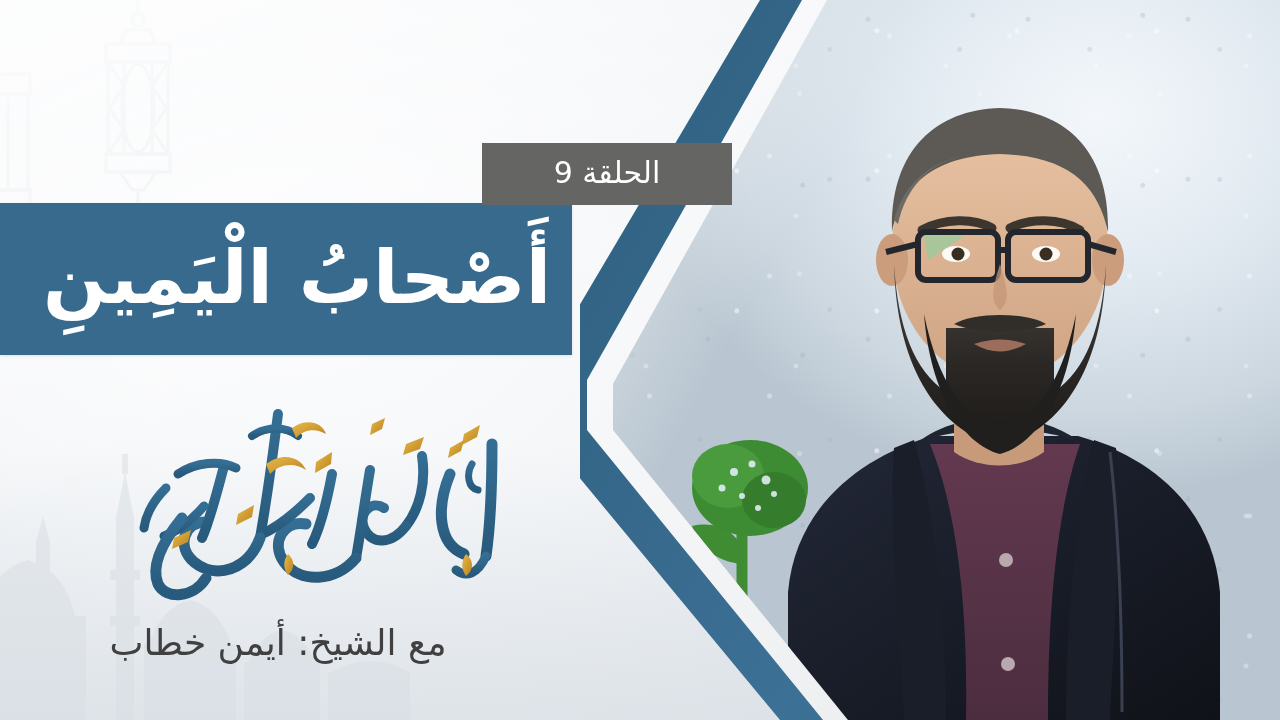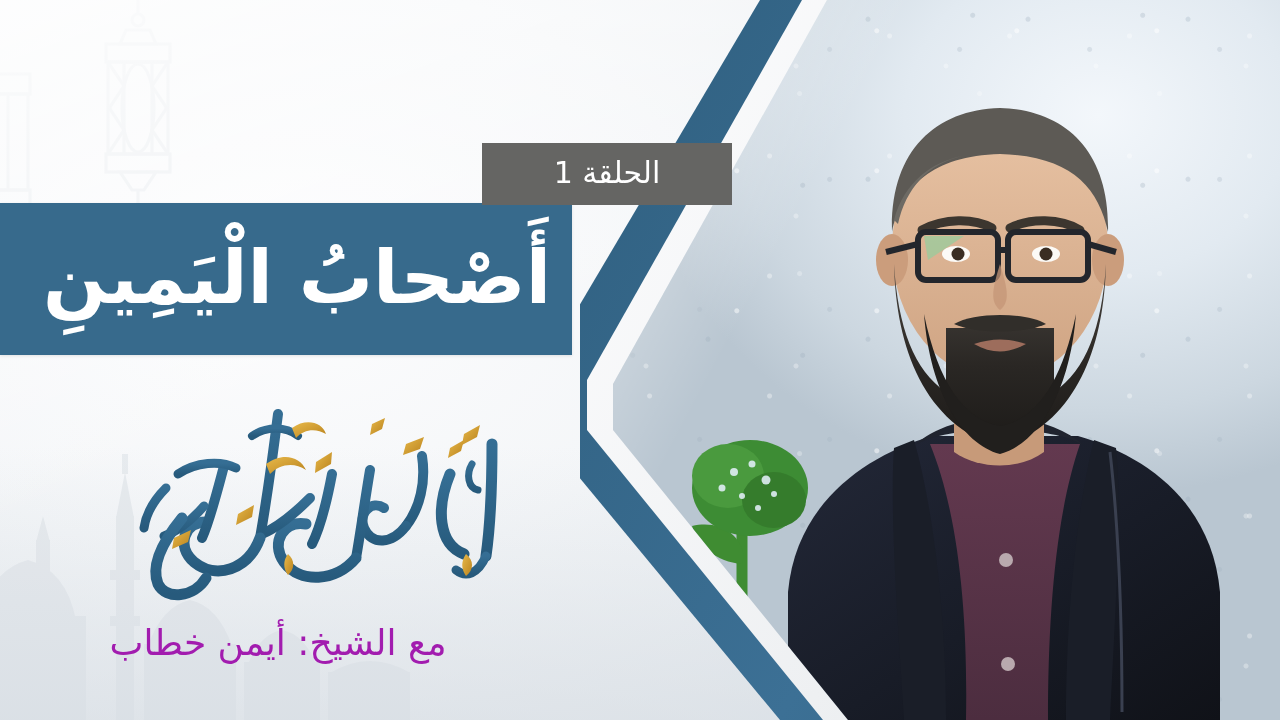--- a/index.html
+++ b/index.html
@@ -215,21 +215,21 @@
     left: 0;
     top: 612px;
     width: 556px;
     height: 62px;
     display: flex;
     align-items: center;
     justify-content: center;
     z-index: 4;
   }
   .presenter-text {
-    color: #a21caf;
+    color: #404040;
     font-size: 36px;
     direction: rtl;
     white-space: nowrap;
     line-height: 1.1;
   }
 </style>
 </head>
 <body>
 
 <div id="stage">
@@ -397,21 +397,21 @@
 
           <path d="M236 272 C256 260 308 260 328 272 C306 282 258 282 236 272 Z" fill="#312e2a"></path>
 
           <path d="M256 292 C274 286 290 286 308 292 C290 302 274 302 256 292 Z" fill="#9d6d5c"></path>
         </svg>
       </div>
     </div>
   </div>
 
   <div class="badge">
-    <span class="badge-text">الحلقة 1</span>
+    <span class="badge-text">الحلقة 9</span>
   </div>
 
   <div class="titlebar">
     <span class="title-text">أَصْحابُ الْيَمِينِ</span>
   </div>
 
   <div class="calligraphy" role="img" aria-label="إنه القرآن الكريم">
     <svg viewBox="0 0 412 232" xmlns="http://www.w3.org/2000/svg">
       <defs>
         <linearGradient id="inkG" x1="0" y1="0" x2="0" y2="1">

